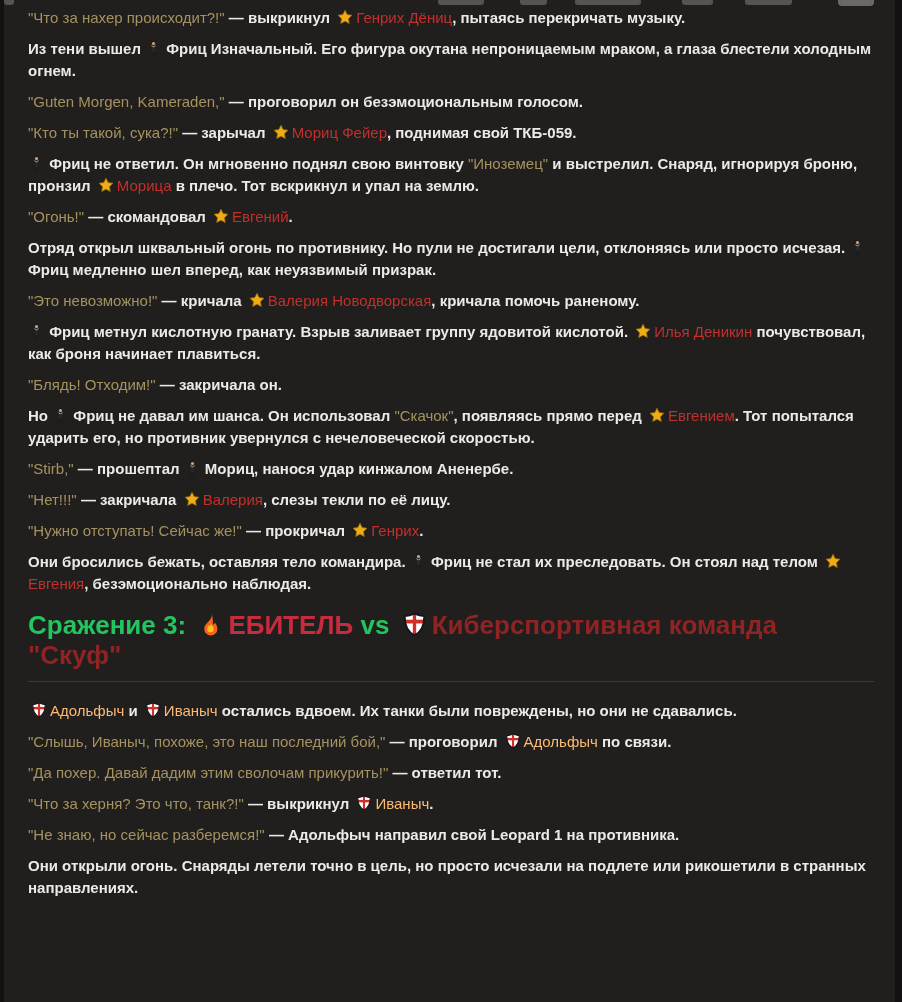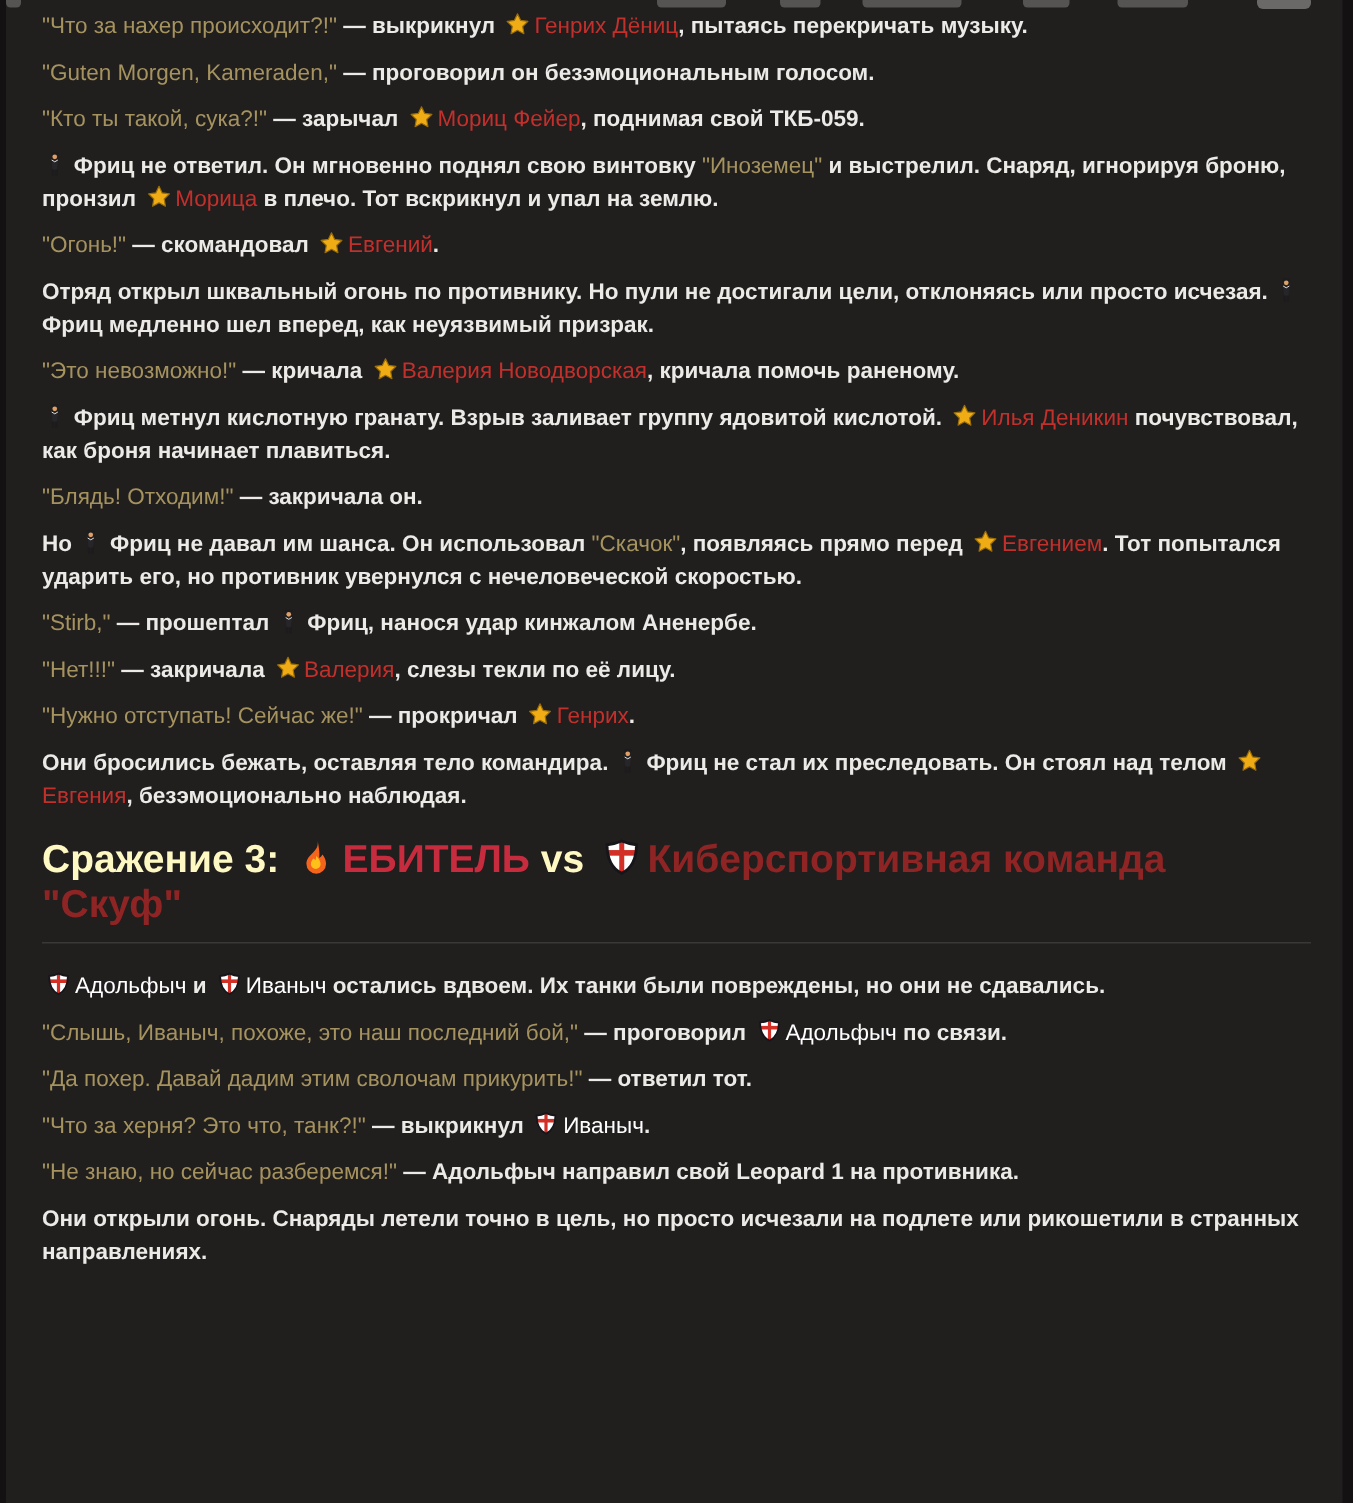--- a/index.html
+++ b/index.html
@@ -40,23 +40,23 @@
     font-size:26px;line-height:30px;
     font-weight:700;color:#E9E7E4;
     white-space:pre-wrap;
   }
   .divider{
     border:none;height:1px;background:#3A3737;
     margin:11px 0 18px 0;
   }
   .run-quote{color:#A5935F;font-weight:400;}
   .run-ally{color:#C2302C;font-weight:400;}
-  .run-enemy{color:#ffffff;font-weight:400;}
+  .run-enemy{color:#fdba74;font-weight:400;}
   .run-boss{color:#AF2626;font-weight:400;}
-  .run-heading-text{color:#fef9c3;}
+  .run-heading-text{color:#22c55e;}
   .run-heading-boss{color:#C72B3E;}
   .run-heading-enemy{color:#8F2424;}
   .icon{display:inline-block;margin:0 3px;vertical-align:-2px;line-height:0;}
   .icon svg{width:16px;height:16px;}
   .icon.icon-figure svg{width:13px;height:17px;}
   .icon.icon-figure{vertical-align:-3px;margin:0 2px;}
   h2 .icon{vertical-align:-3px;margin:0 5px;}
   h2 .icon svg{width:25px;height:25px;}
 </style>
 </head>
@@ -69,20 +69,28 @@
     <span class="blob"></span>
     <span class="blob"></span>
     <span class="blob"></span>
     <span class="blob"></span>
     <span class="blob"></span>
   </div>
   <div class="story" id="story">
       <p><span class="run-quote">"Что за нахер происходит?!" </span><span class="run-narration">— выкрикнул </span><span class="icon"><svg viewBox="0 0 24 24">
             <path d="M12 1.8l3.2 6.6 7.2 1-5.2 5.1 1.2 7.2L12 18.3l-6.4 3.4 1.2-7.2L1.6 9.4l7.2-1z" fill="#F0AC15" stroke="#9A6E08" stroke-width="1.2" stroke-linejoin="round"></path>
           </svg></span><span class="run-ally">Генрих Дёниц</span><span class="run-narration">, пытаясь перекричать музыку.</span></p>
+      <p><span class="run-narration">Из тени вышел </span><span class="icon icon-figure"><svg viewBox="0 0 16 24">
+            <rect x="4.4" y="0.6" width="7.2" height="2.4" rx="1.1" fill="#1C1C1E"></rect>
+            <circle cx="8" cy="5" r="2.2" fill="#DDA06A"></circle>
+            <path d="M5 7.8h6l-1 9.4H6z" fill="#26262A"></path>
+            <path d="M5.1 8l2.9 1.7L10.9 8" stroke="#E8E6E3" stroke-width="0.9" fill="none"></path>
+            <rect x="5.3" y="17" width="2.1" height="5.8" fill="#1C1C1E"></rect>
+            <rect x="8.6" y="17" width="2.1" height="5.8" fill="#1C1C1E"></rect>
+          </svg></span><span class="run-narration"> Фриц Изначальный. Его фигура окутана непроницаемым мраком, а глаза блестели холодным огнем.</span></p>
       <p><span class="run-quote">"Guten Morgen, Kameraden," </span><span class="run-narration">— проговорил он безэмоциональным голосом.</span></p>
       <p><span class="run-quote">"Кто ты такой, сука?!" </span><span class="run-narration">— зарычал </span><span class="icon"><svg viewBox="0 0 24 24">
             <path d="M12 1.8l3.2 6.6 7.2 1-5.2 5.1 1.2 7.2L12 18.3l-6.4 3.4 1.2-7.2L1.6 9.4l7.2-1z" fill="#F0AC15" stroke="#9A6E08" stroke-width="1.2" stroke-linejoin="round"></path>
           </svg></span><span class="run-ally">Мориц Фейер</span><span class="run-narration">, поднимая свой ТКБ-059.</span></p>
       <p><span class="icon icon-figure"><svg viewBox="0 0 16 24">
             <rect x="4.4" y="0.6" width="7.2" height="2.4" rx="1.1" fill="#1C1C1E"></rect>
             <circle cx="8" cy="5" r="2.2" fill="#DDA06A"></circle>
             <path d="M5 7.8h6l-1 9.4H6z" fill="#26262A"></path>
             <path d="M5.1 8l2.9 1.7L10.9 8" stroke="#E8E6E3" stroke-width="0.9" fill="none"></path>
             <rect x="5.3" y="17" width="2.1" height="5.8" fill="#1C1C1E"></rect>
@@ -125,21 +133,21 @@
           </svg></span><span class="run-narration"> Фриц не давал им шанса. Он использовал </span><span class="run-quote">"Скачок"</span><span class="run-narration">, появляясь прямо перед </span><span class="icon"><svg viewBox="0 0 24 24">
             <path d="M12 1.8l3.2 6.6 7.2 1-5.2 5.1 1.2 7.2L12 18.3l-6.4 3.4 1.2-7.2L1.6 9.4l7.2-1z" fill="#F0AC15" stroke="#9A6E08" stroke-width="1.2" stroke-linejoin="round"></path>
           </svg></span><span class="run-ally">Евгением</span><span class="run-narration">. Тот попытался ударить его, но противник увернулся с нечеловеческой скоростью.</span></p>
       <p><span class="run-quote">"Stirb," </span><span class="run-narration">— прошептал </span><span class="icon icon-figure"><svg viewBox="0 0 16 24">
             <rect x="4.4" y="0.6" width="7.2" height="2.4" rx="1.1" fill="#1C1C1E"></rect>
             <circle cx="8" cy="5" r="2.2" fill="#DDA06A"></circle>
             <path d="M5 7.8h6l-1 9.4H6z" fill="#26262A"></path>
             <path d="M5.1 8l2.9 1.7L10.9 8" stroke="#E8E6E3" stroke-width="0.9" fill="none"></path>
             <rect x="5.3" y="17" width="2.1" height="5.8" fill="#1C1C1E"></rect>
             <rect x="8.6" y="17" width="2.1" height="5.8" fill="#1C1C1E"></rect>
-          </svg></span><span class="run-narration"> Фриц, нанося удар кинжалом Аненербе.</span></p>
+          </svg></span><span class="run-narration"> Мориц, нанося удар кинжалом Аненербе.</span></p>
       <p><span class="run-quote">"Нет!!!" </span><span class="run-narration">— закричала </span><span class="icon"><svg viewBox="0 0 24 24">
             <path d="M12 1.8l3.2 6.6 7.2 1-5.2 5.1 1.2 7.2L12 18.3l-6.4 3.4 1.2-7.2L1.6 9.4l7.2-1z" fill="#F0AC15" stroke="#9A6E08" stroke-width="1.2" stroke-linejoin="round"></path>
           </svg></span><span class="run-ally">Валерия</span><span class="run-narration">, слезы текли по её лицу.</span></p>
       <p><span class="run-quote">"Нужно отступать! Сейчас же!" </span><span class="run-narration">— прокричал </span><span class="icon"><svg viewBox="0 0 24 24">
             <path d="M12 1.8l3.2 6.6 7.2 1-5.2 5.1 1.2 7.2L12 18.3l-6.4 3.4 1.2-7.2L1.6 9.4l7.2-1z" fill="#F0AC15" stroke="#9A6E08" stroke-width="1.2" stroke-linejoin="round"></path>
           </svg></span><span class="run-ally">Генрих</span><span class="run-narration">.</span></p>
       <p><span class="run-narration">Они бросились бежать, оставляя тело командира. </span><span class="icon icon-figure"><svg viewBox="0 0 16 24">
             <rect x="4.4" y="0.6" width="7.2" height="2.4" rx="1.1" fill="#1C1C1E"></rect>
             <circle cx="8" cy="5" r="2.2" fill="#DDA06A"></circle>
             <path d="M5 7.8h6l-1 9.4H6z" fill="#26262A"></path>

